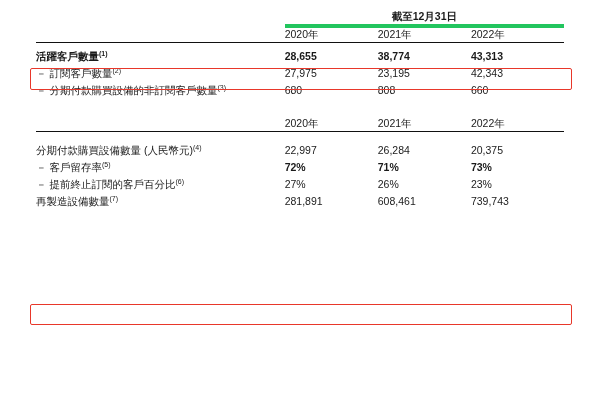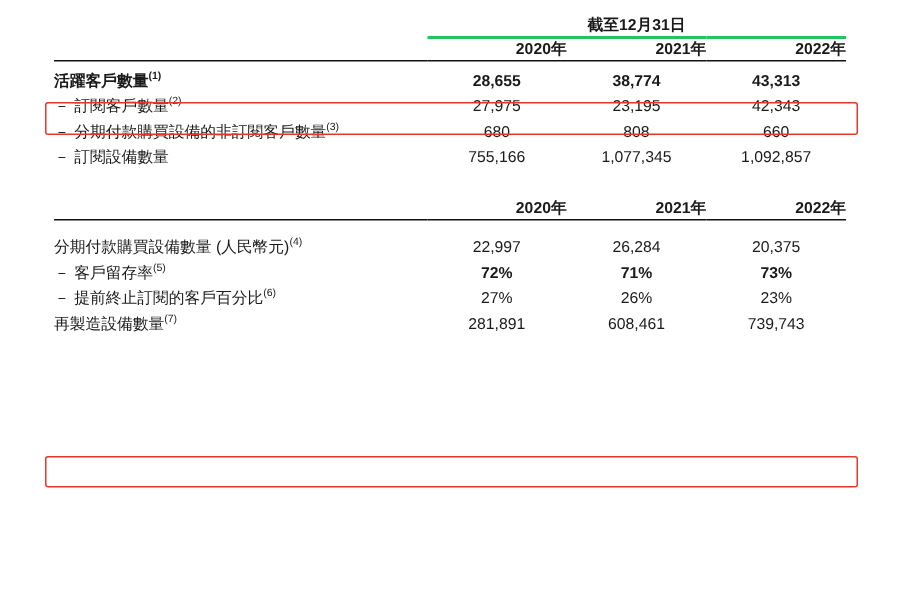--- a/index.html
+++ b/index.html
@@ -26,21 +26,21 @@
     border-collapse: collapse;
     table-layout: fixed;
   }
   table.tbl td, table.tbl th {
     padding: 0;
     vertical-align: bottom;
   }
   .col-label { width: 47%; }
   .col-num { width: 17.6%; }
   .num {
-    text-align: center;
+    text-align: left;
     font-size: 10.5px;
     line-height: 17px;
     padding-right: 2px;
     white-space: nowrap;
   }
   .lbl {
     font-size: 10.5px;
     line-height: 17px;
     white-space: nowrap;
   }
@@ -51,34 +51,33 @@
     vertical-align: super;
     line-height: 0;
   }
   .hdr-span {
     text-align: center;
     font-weight: bold;
     font-size: 10.5px;
     padding-bottom: 3px;
   }
   .hdr-year {
-    text-align: right;
-    font-weight: bold;
+    font-weight: normal;
     font-size: 10.5px;
     padding-right: 2px;
     padding-bottom: 3px;
   }
   .rule-top td {
     border-top: 1px solid #111;
     height: 0;
     font-size: 0;
     line-height: 0;
   }
   .rule-span {
-    border-bottom: 2px solid #22c55e;
+    border-bottom: 4px solid #22c55e;
   }
   .spacer-sm td { height: 5px; font-size: 0; line-height: 0; }
   .spacer-md td { height: 10px; font-size: 0; line-height: 0; }
   .section-gap { height: 18px; }
   .highlight {
     position: absolute;
     border: 1.4px solid #e8372a;
     border-radius: 2px;
     pointer-events: none;
   }
@@ -132,26 +131,20 @@
         <td class="num">27,975</td>
         <td class="num">23,195</td>
         <td class="num">42,343</td>
       </tr>
       <tr>
         <td class="lbl indent"><span>－ 分期付款購買設備的非訂閱客戶數量</span><span class="sup">(3)</span></td>
         <td class="num">680</td>
         <td class="num">808</td>
         <td class="num">660</td>
       </tr>
-      <tr>
-        <td class="lbl indent"><span>－ 訂閱設備數量</span><span class="sup"></span></td>
-        <td class="num">755,166</td>
-        <td class="num">1,077,345</td>
-        <td class="num">1,092,857</td>
-      </tr>
     </tbody>
   </table>
 
   <div class="section-gap"></div>
 
   <table class="tbl">
     <colgroup>
       <col class="col-label">
         <col class="col-num">
         <col class="col-num">

